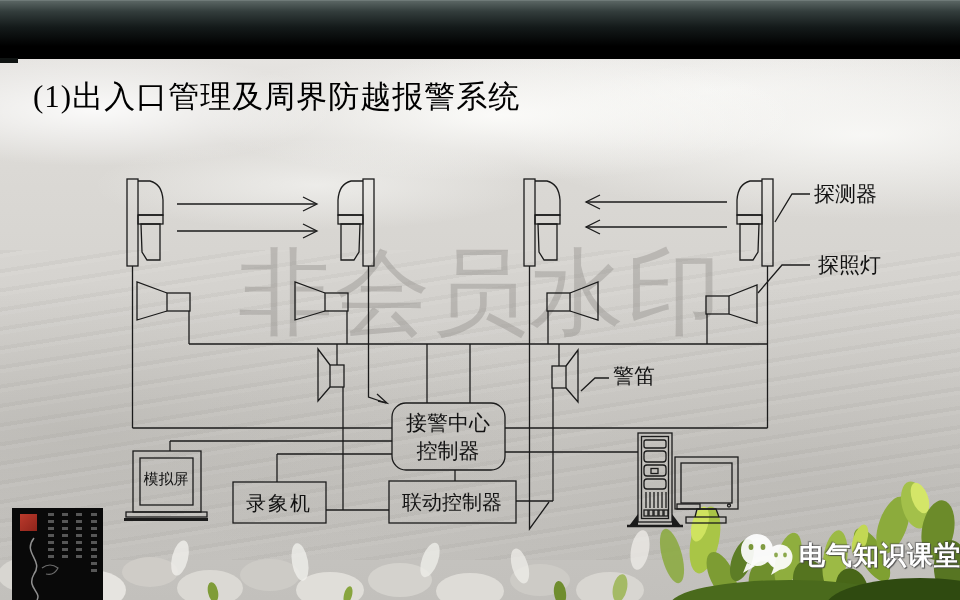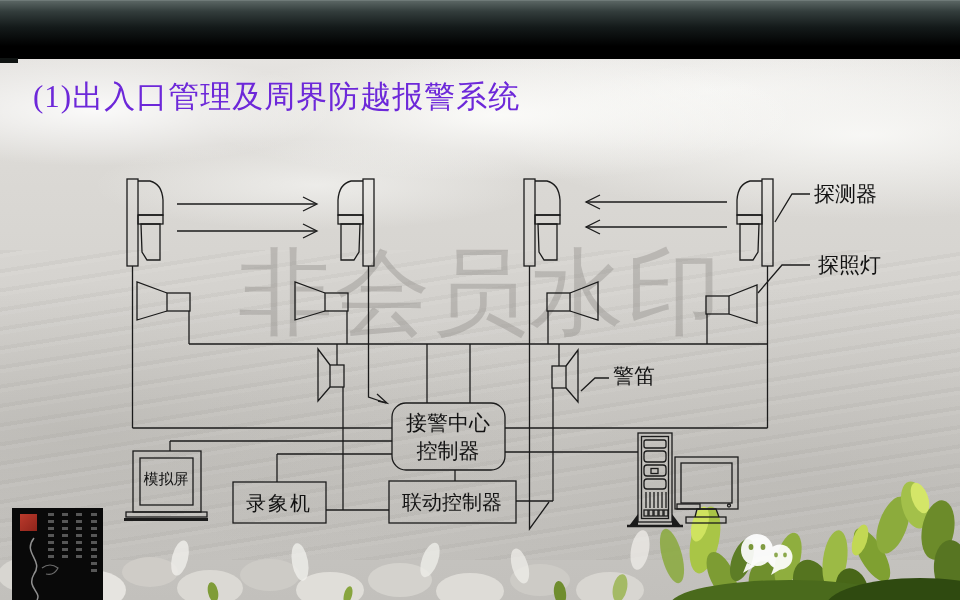--- a/index.html
+++ b/index.html
@@ -26,21 +26,21 @@
   #center-watermark{left:238px;top:246px;font-size:95px;letter-spacing:2px;
     color:#8f8c88;opacity:.4;white-space:nowrap;line-height:1;text-align:center;}
 
   
   #title-bar{left:0;top:0;width:960px;height:58px;
     background:linear-gradient(180deg,#5a6563 0%,#333d3c 18%,#141a1a 45%,#000 78%);
     border-top:1px solid #6f7a78;}
   #title-bar-notch{left:0;top:58px;width:18px;height:5px;background:#101413;}
 
   
-  #slide-title{left:33px;top:76px;font-size:31px;letter-spacing:1px;color:#6d28d9;
+  #slide-title{left:33px;top:76px;font-size:31px;letter-spacing:1px;color:#000000;
     white-space:nowrap;font-weight:400;}
 
   
   #diagram{left:0;top:0;width:960px;height:600px;}
   #diagram .ln{stroke:#1b1b1b;stroke-width:1.3;fill:none;}
   #diagram .shp{stroke:#1b1b1b;stroke-width:1.3;fill:none;}
   #diagram text{fill:#121212;font-family:"Liberation Serif","DejaVu Serif",serif;}
 
   
   #calligraphy-stamp{left:12px;top:508px;width:91px;height:92px;background:#090909;}
@@ -292,13 +292,14 @@
       <circle cx="20" cy="17" r="16" fill="#ffffff"></circle>
       <path d="M10,30 L6,40 L18,33 Z" fill="#ffffff"></path>
       <circle cx="43" cy="24" r="12.5" fill="#ffffff"></circle>
       <path d="M37,34 L34,42 L44,36 Z" fill="#ffffff"></path>
       <ellipse cx="14" cy="14" rx="2.4" ry="3" fill="#7d9a3a"></ellipse>
       <ellipse cx="26" cy="14" rx="2.4" ry="3" fill="#7d9a3a"></ellipse>
       <ellipse cx="39" cy="22" rx="1.9" ry="2.4" fill="#8aa84a"></ellipse>
       <ellipse cx="48" cy="22" rx="1.9" ry="2.4" fill="#8aa84a"></ellipse>
     </g>
   </svg>
+  <span id="brand-text">电气知识课堂</span>
 </div>
 
 </body></html>

